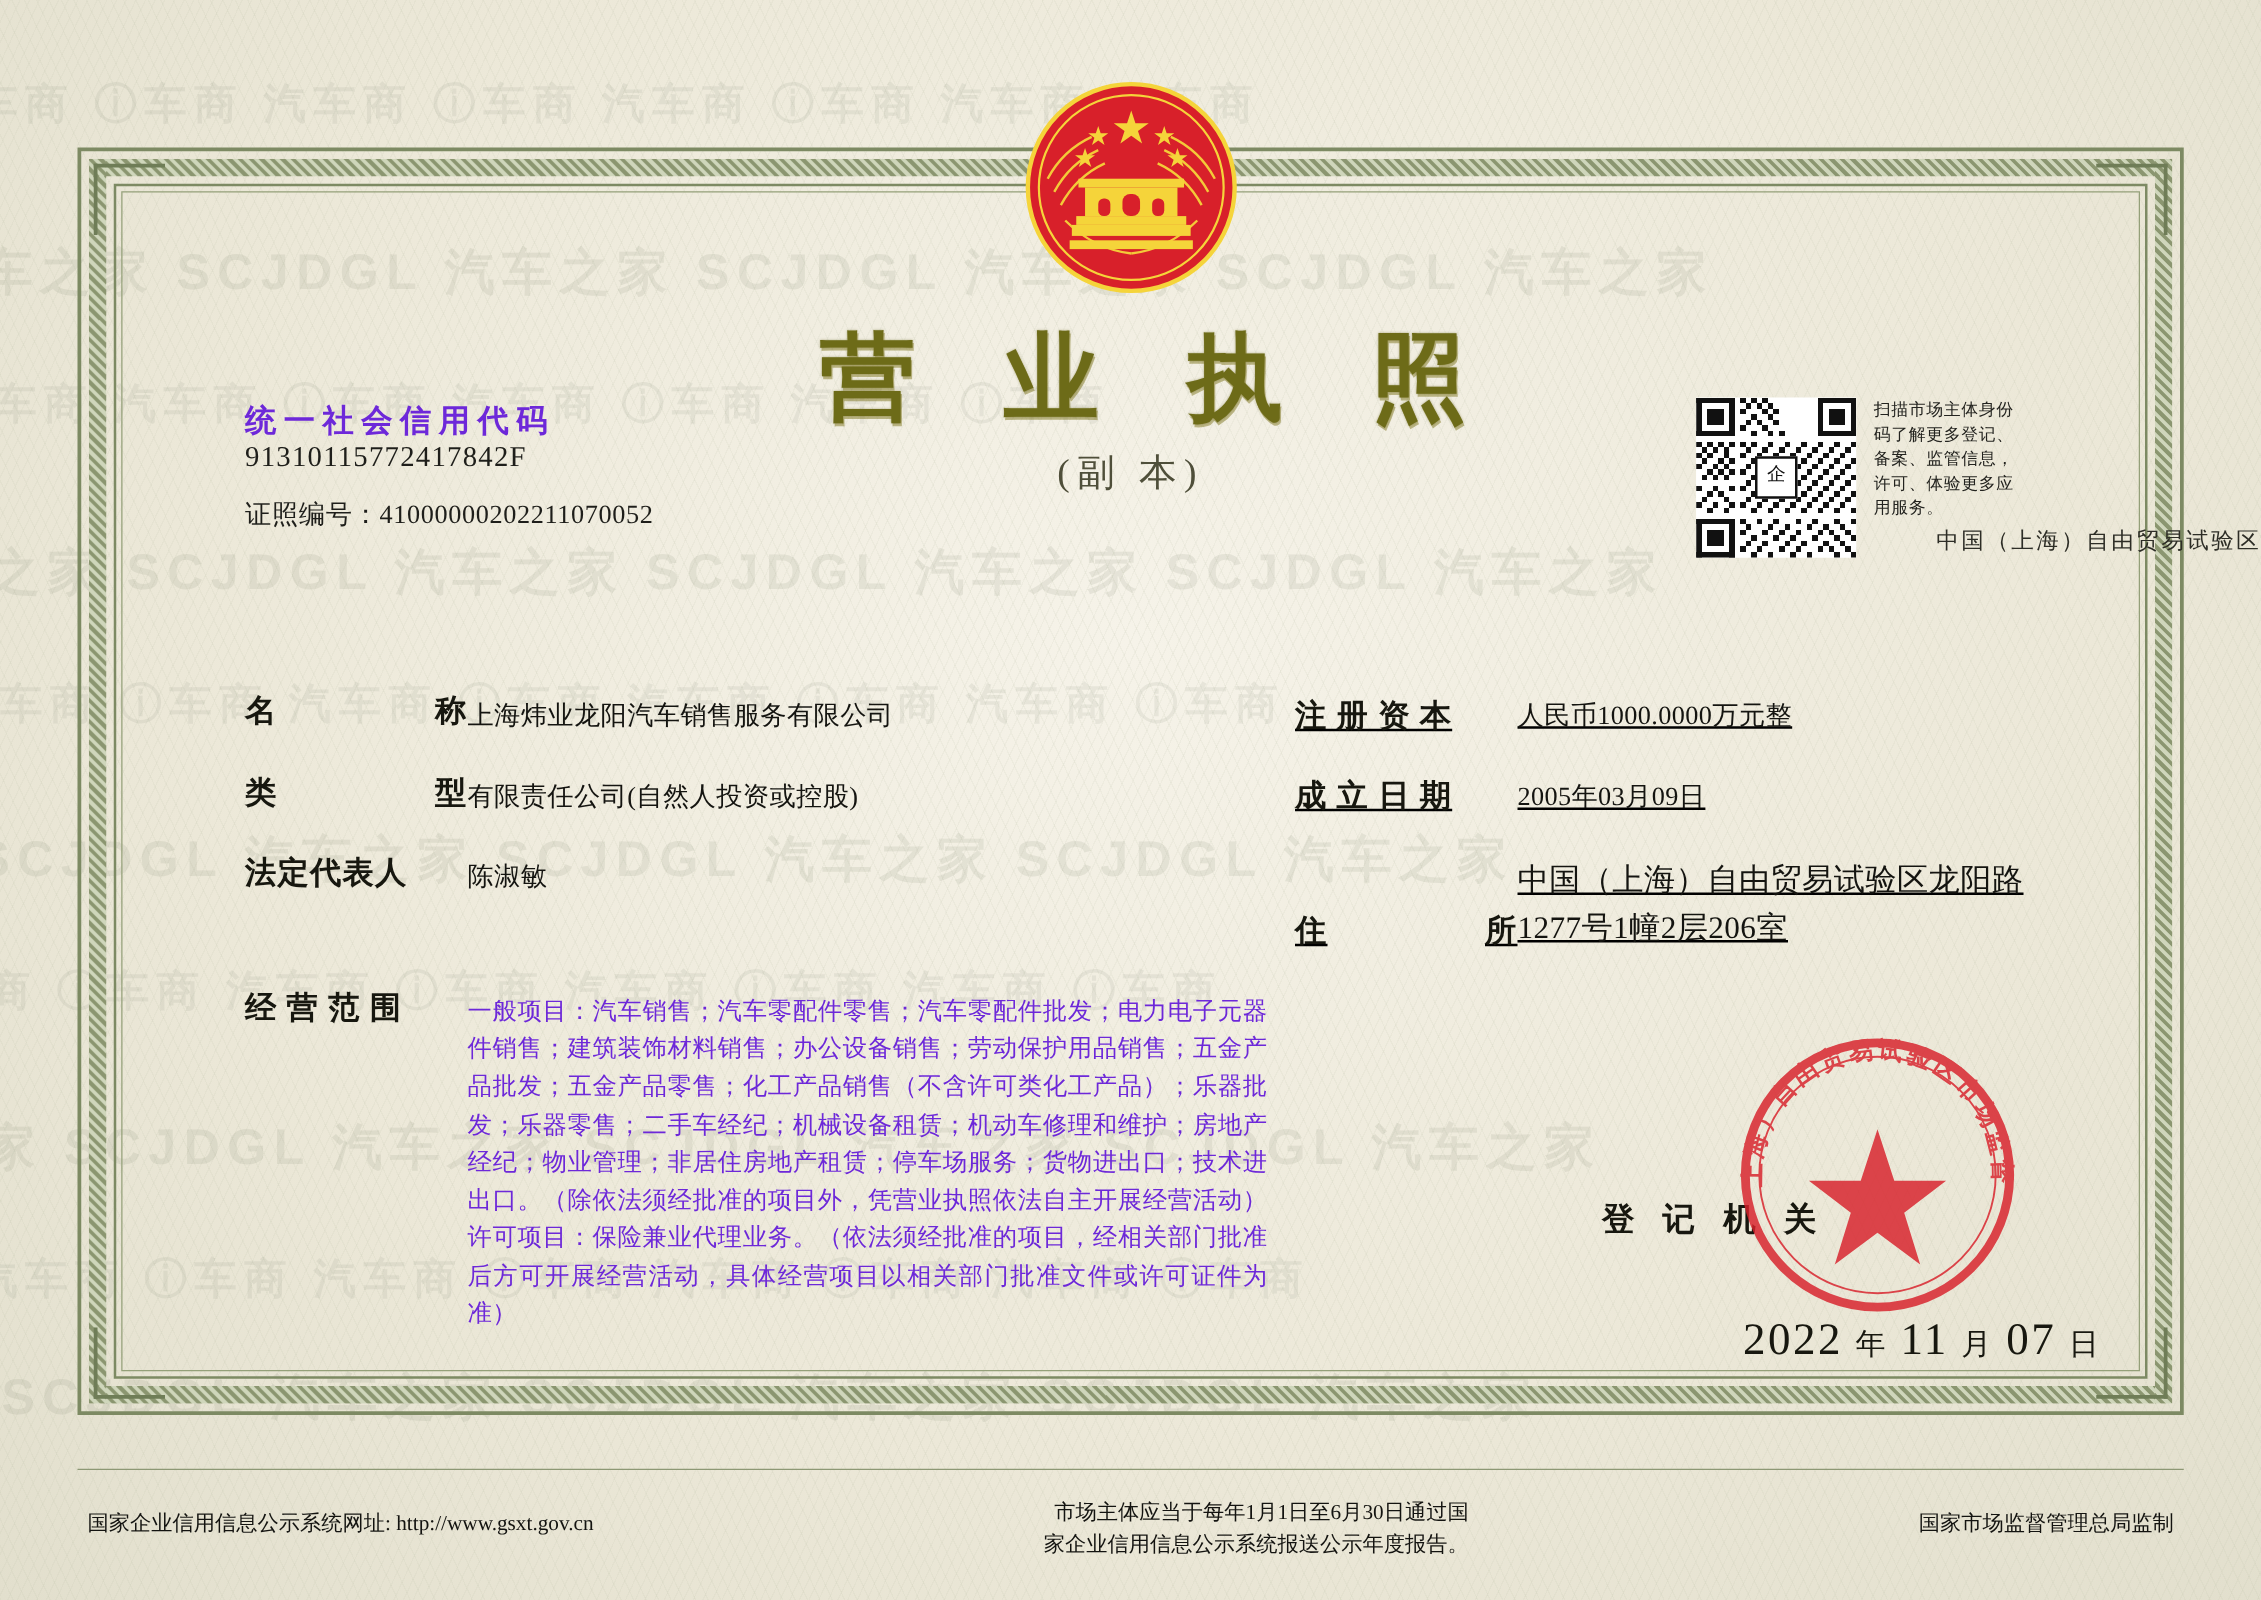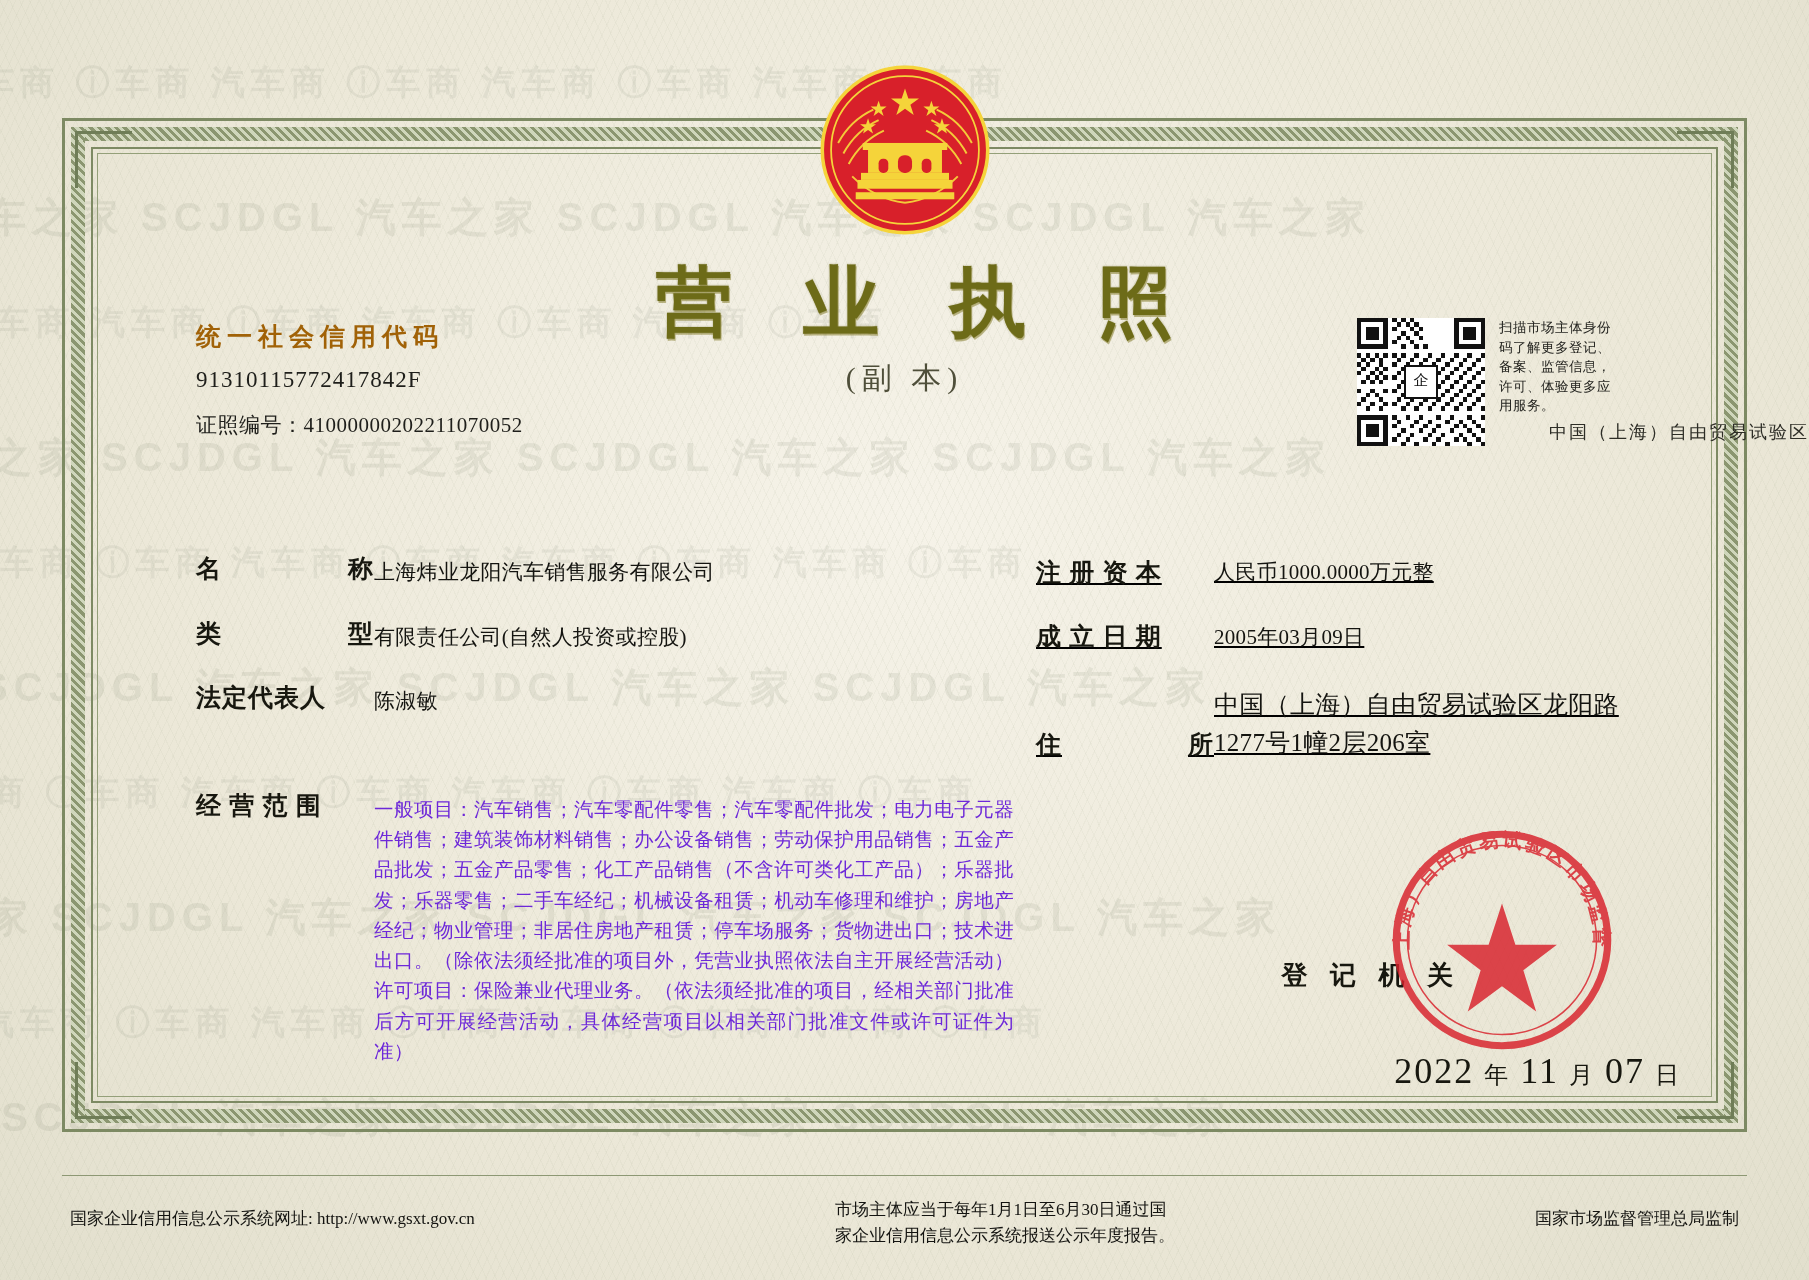--- a/index.html
+++ b/index.html
@@ -147,24 +147,24 @@
   .code-block {
     position: absolute;
     left: 196px;
     top: 320px;
     z-index: 5;
   }
   .code-title {
     font-size: 25px;
     font-weight: bold;
     letter-spacing: 6px;
-    color: #a16207;
+    color: #6d28d9;
   }
   .code-value {
-    margin-top: 14px;
+    margin-top: 0;
     font-size: 23px;
     letter-spacing: 1px;
     color: #1e1e1a;
   }
   .cert-no {
     margin-top: 18px;
     font-size: 21px;
     color: #1e1e1a;
     letter-spacing: 0.5px;
   }
@@ -301,21 +301,21 @@
     left: 70px; right: 70px;
     bottom: 32px;
     display: flex;
     justify-content: space-between;
     align-items: flex-start;
     font-size: 17px;
     color: #131310;
     z-index: 5;
   }
   .footer-left { white-space: nowrap; padding-top: 10px; }
-  .footer-center { text-align: left; line-height: 1.5; }
+  .footer-center { text-align: right; line-height: 1.5; }
   .footer-right { white-space: nowrap; padding-top: 10px; }
 
   .divider-line {
     position: absolute;
     left: 62px; right: 62px;
     bottom: 104px;
     border-top: 1px solid #8d9874;
   }
 </style>
 </head>

